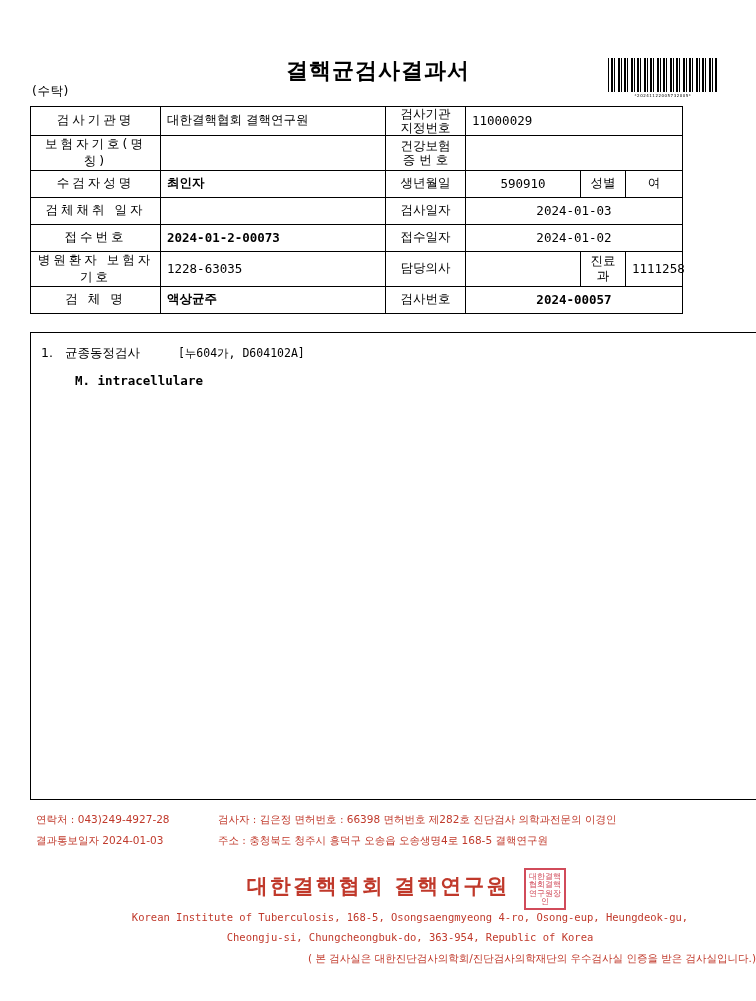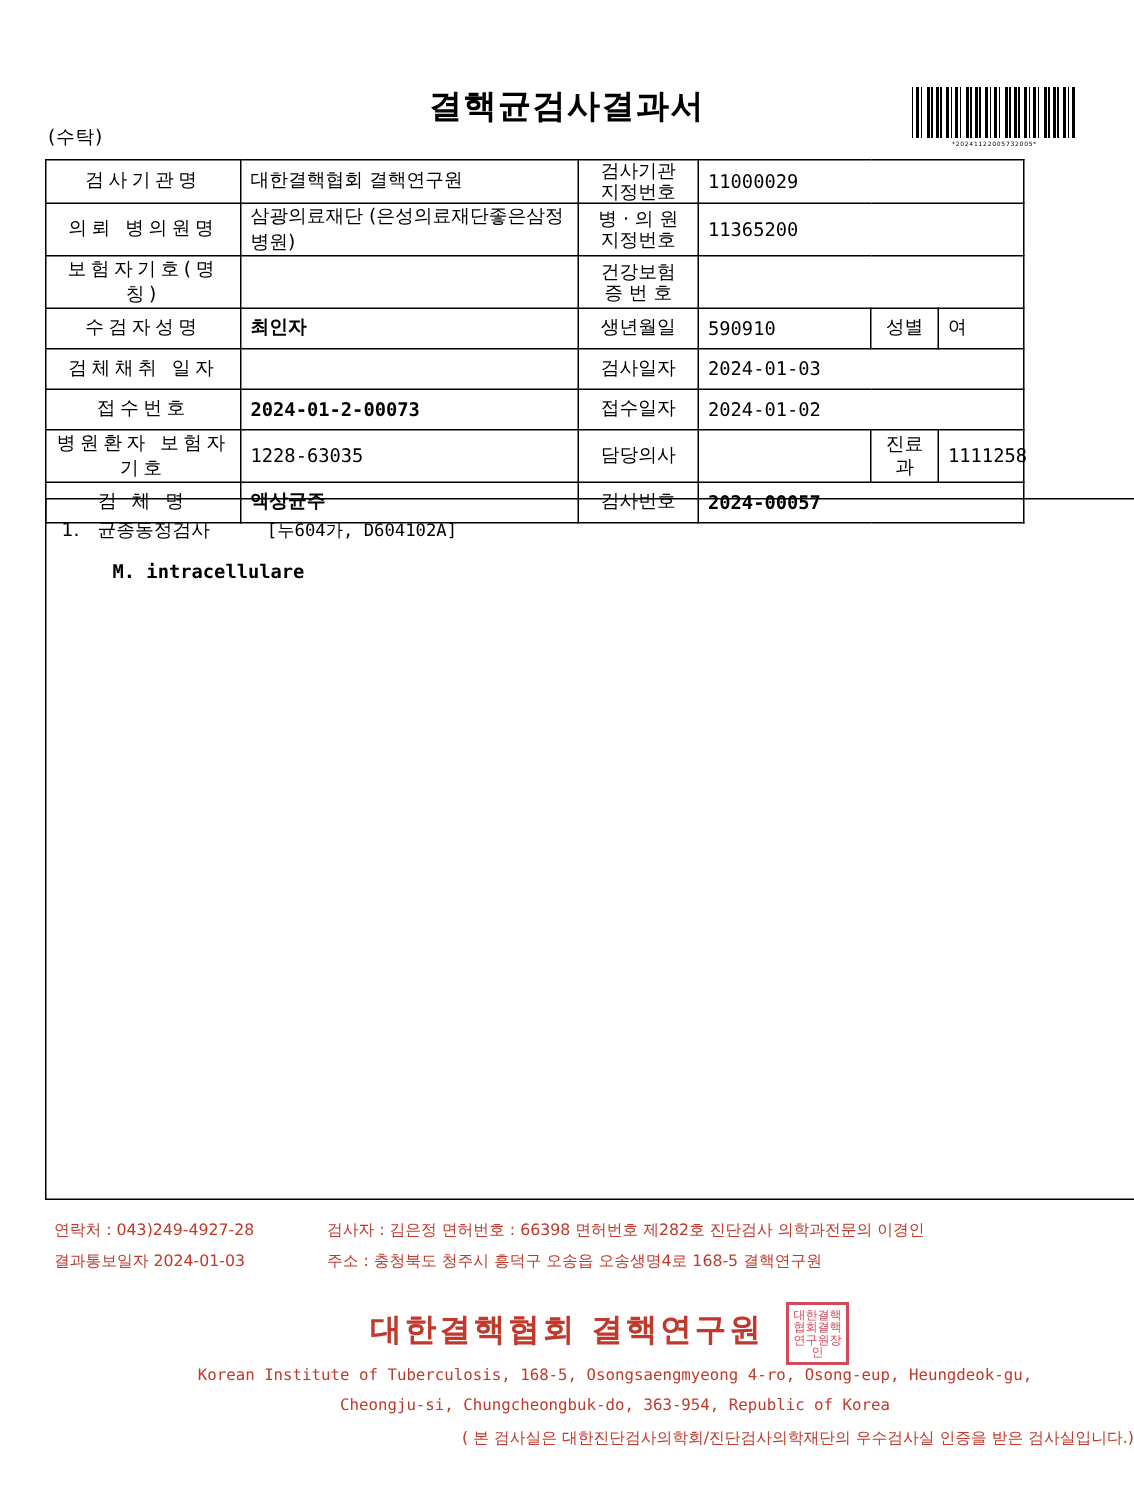--- a/index.html
+++ b/index.html
@@ -99,20 +99,21 @@
     text-align: center;
     letter-spacing: 0px;
     font-size: 11.5px;
     line-height: 1.15;
   }
   td.val {
     text-align: left;
     padding-left: 10px;
   }
   td.val-c {
+    text-align: center;
   }
   .bold {
     font-weight: bold;
   }
   .mono-ish {
     font-family: "DejaVu Sans Mono", monospace;
     font-size: 11.5px;
   }
   .two-line {
     display: block;
@@ -251,29 +252,20 @@
       <tr>
         <td class="lbl">검사기관명</td>
         <td class="val">대한결핵협회 결핵연구원</td>
         <td class="lbl-tight">
             <span class="two-line">검사기관</span>
             <span class="two-line">지정번호</span>
           </td>
         <td class="val mono-ish" colspan="3">11000029</td>
       </tr>
       <tr>
-        <td class="lbl">의뢰 병의원명</td>
-        <td class="val">삼광의료재단 (은성의료재단좋은삼정병원)</td>
-        <td class="lbl-tight">
-            <span class="two-line">병 · 의 원</span>
-            <span class="two-line">지정번호</span>
-          </td>
-        <td class="val mono-ish" colspan="3">11365200</td>
-      </tr>
-      <tr>
         <td class="lbl">보험자기호(명칭)</td>
         <td class="val"></td>
         <td class="lbl-tight">
             <span class="two-line">건강보험</span>
             <span class="two-line">증 번 호</span>
           </td>
         <td class="val" colspan="3"></td>
       </tr>
       <tr>
         <td class="lbl">수검자성명</td>

